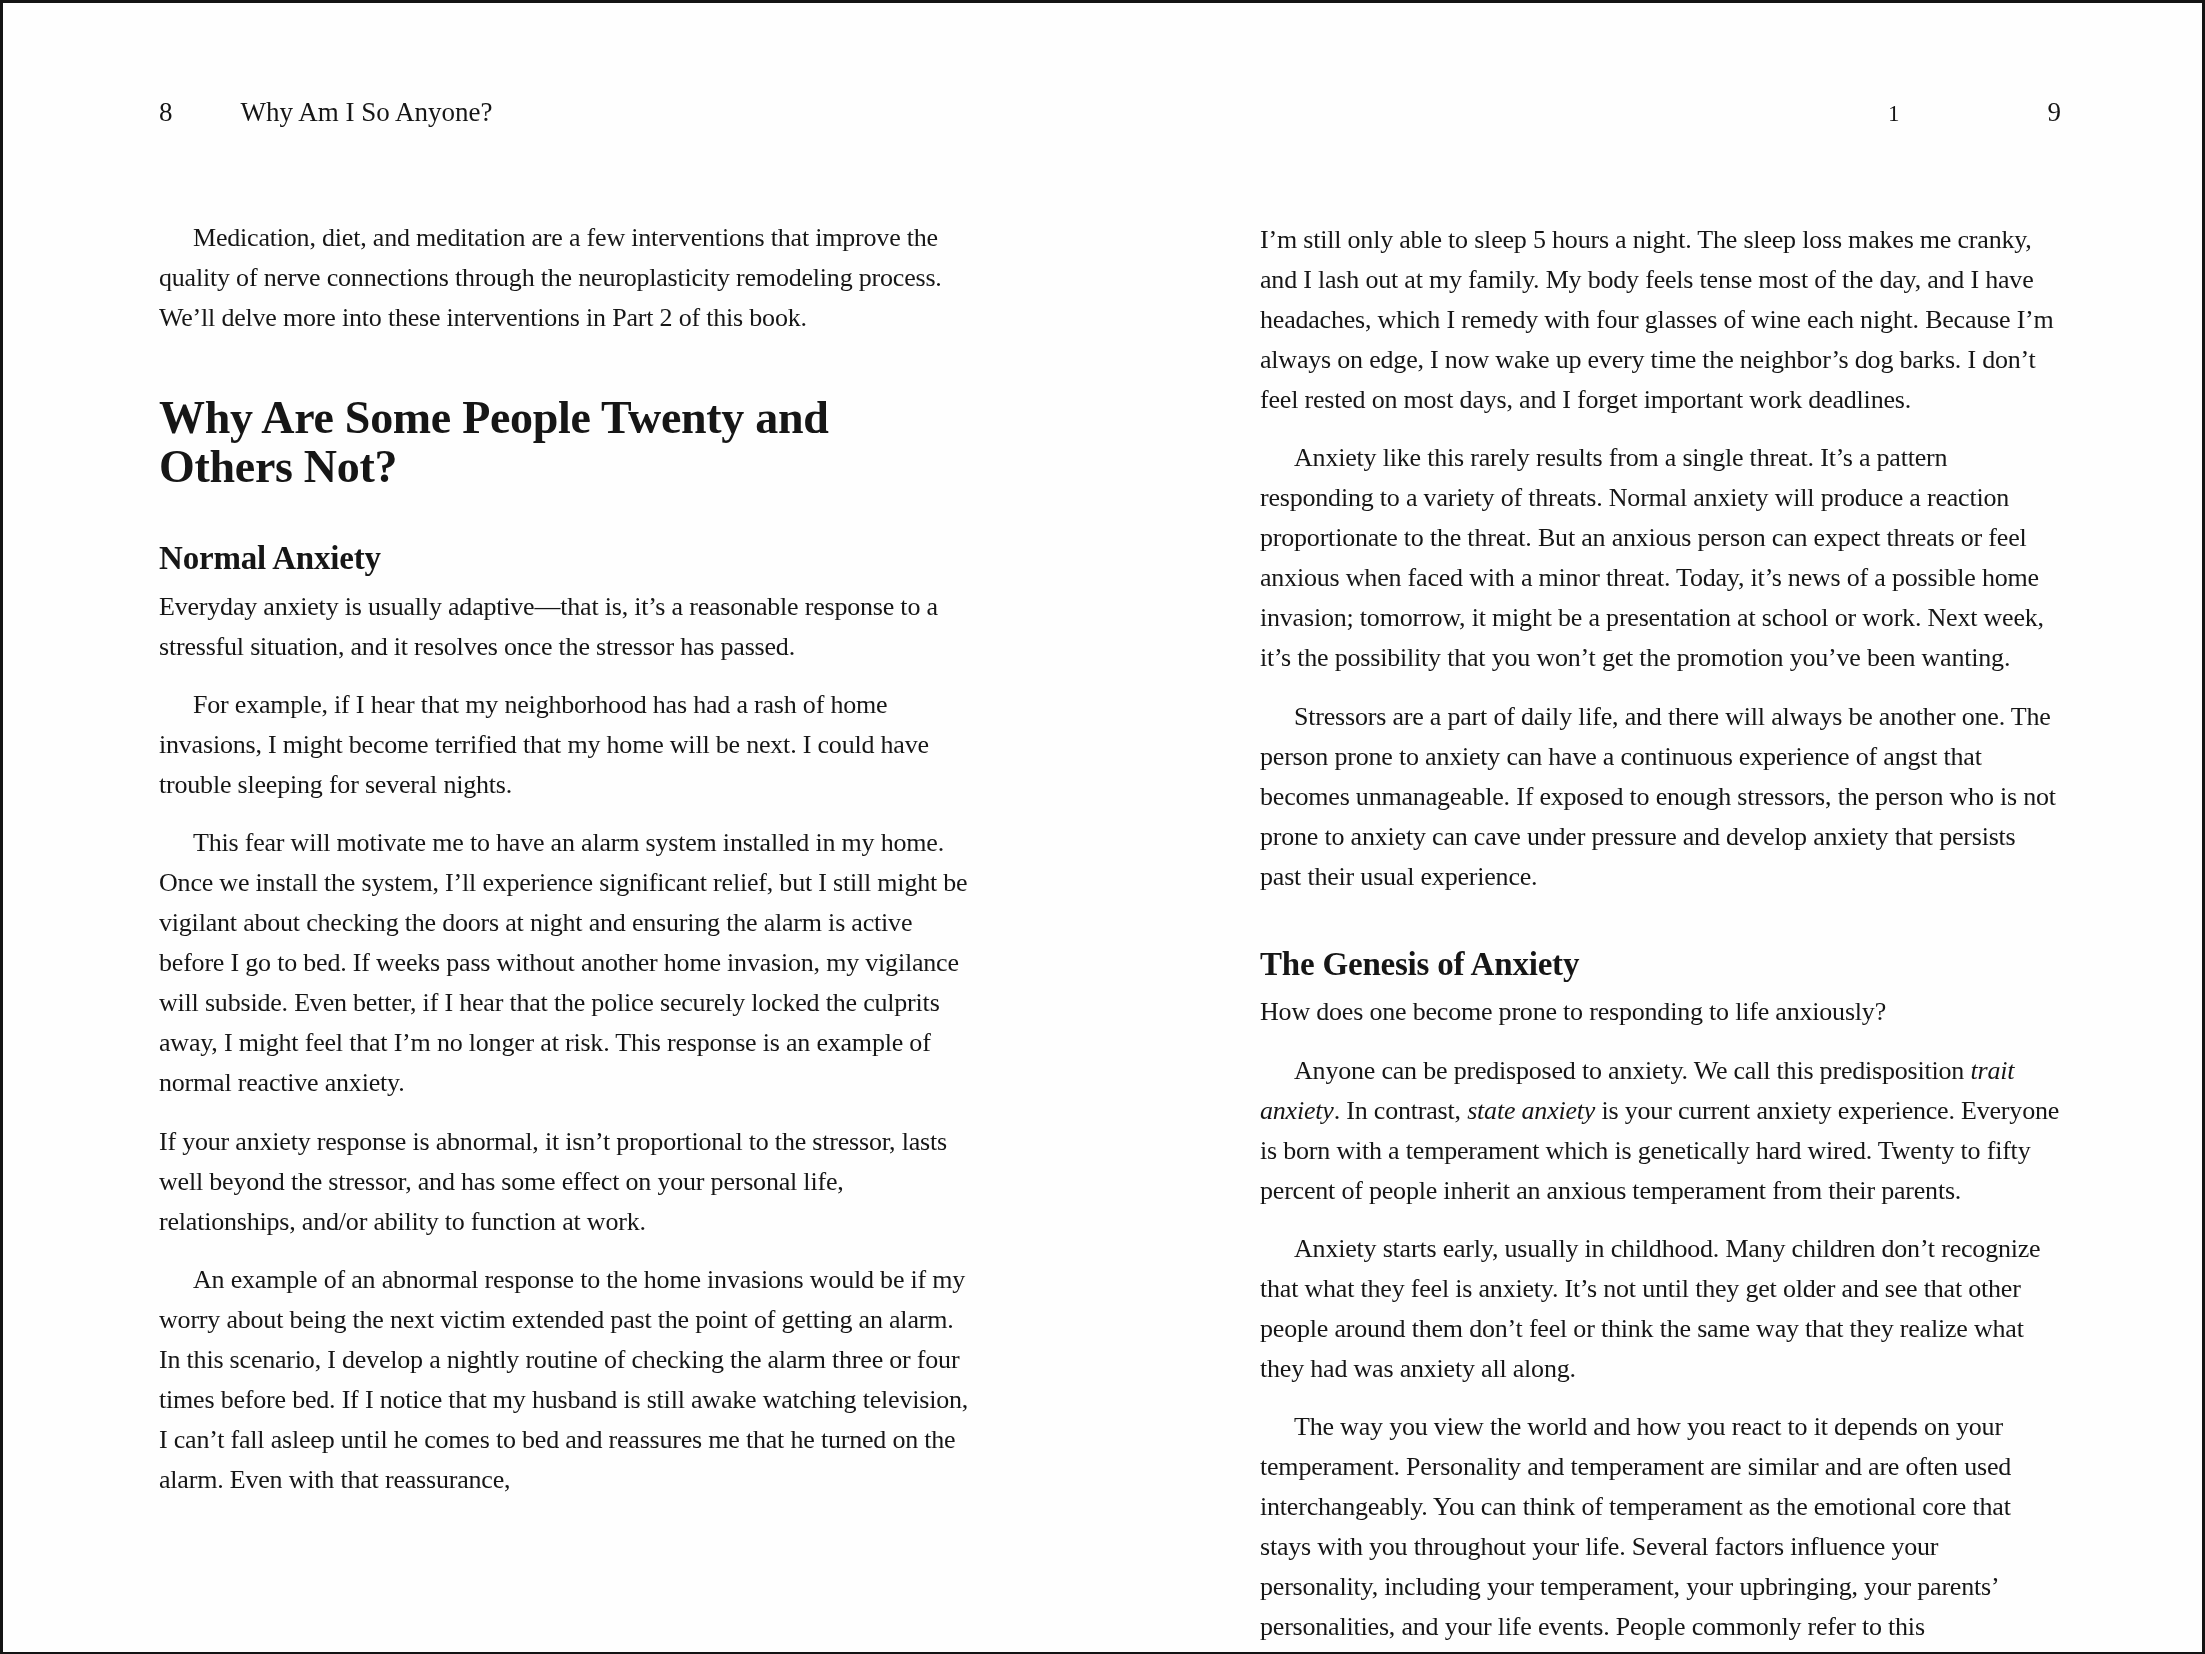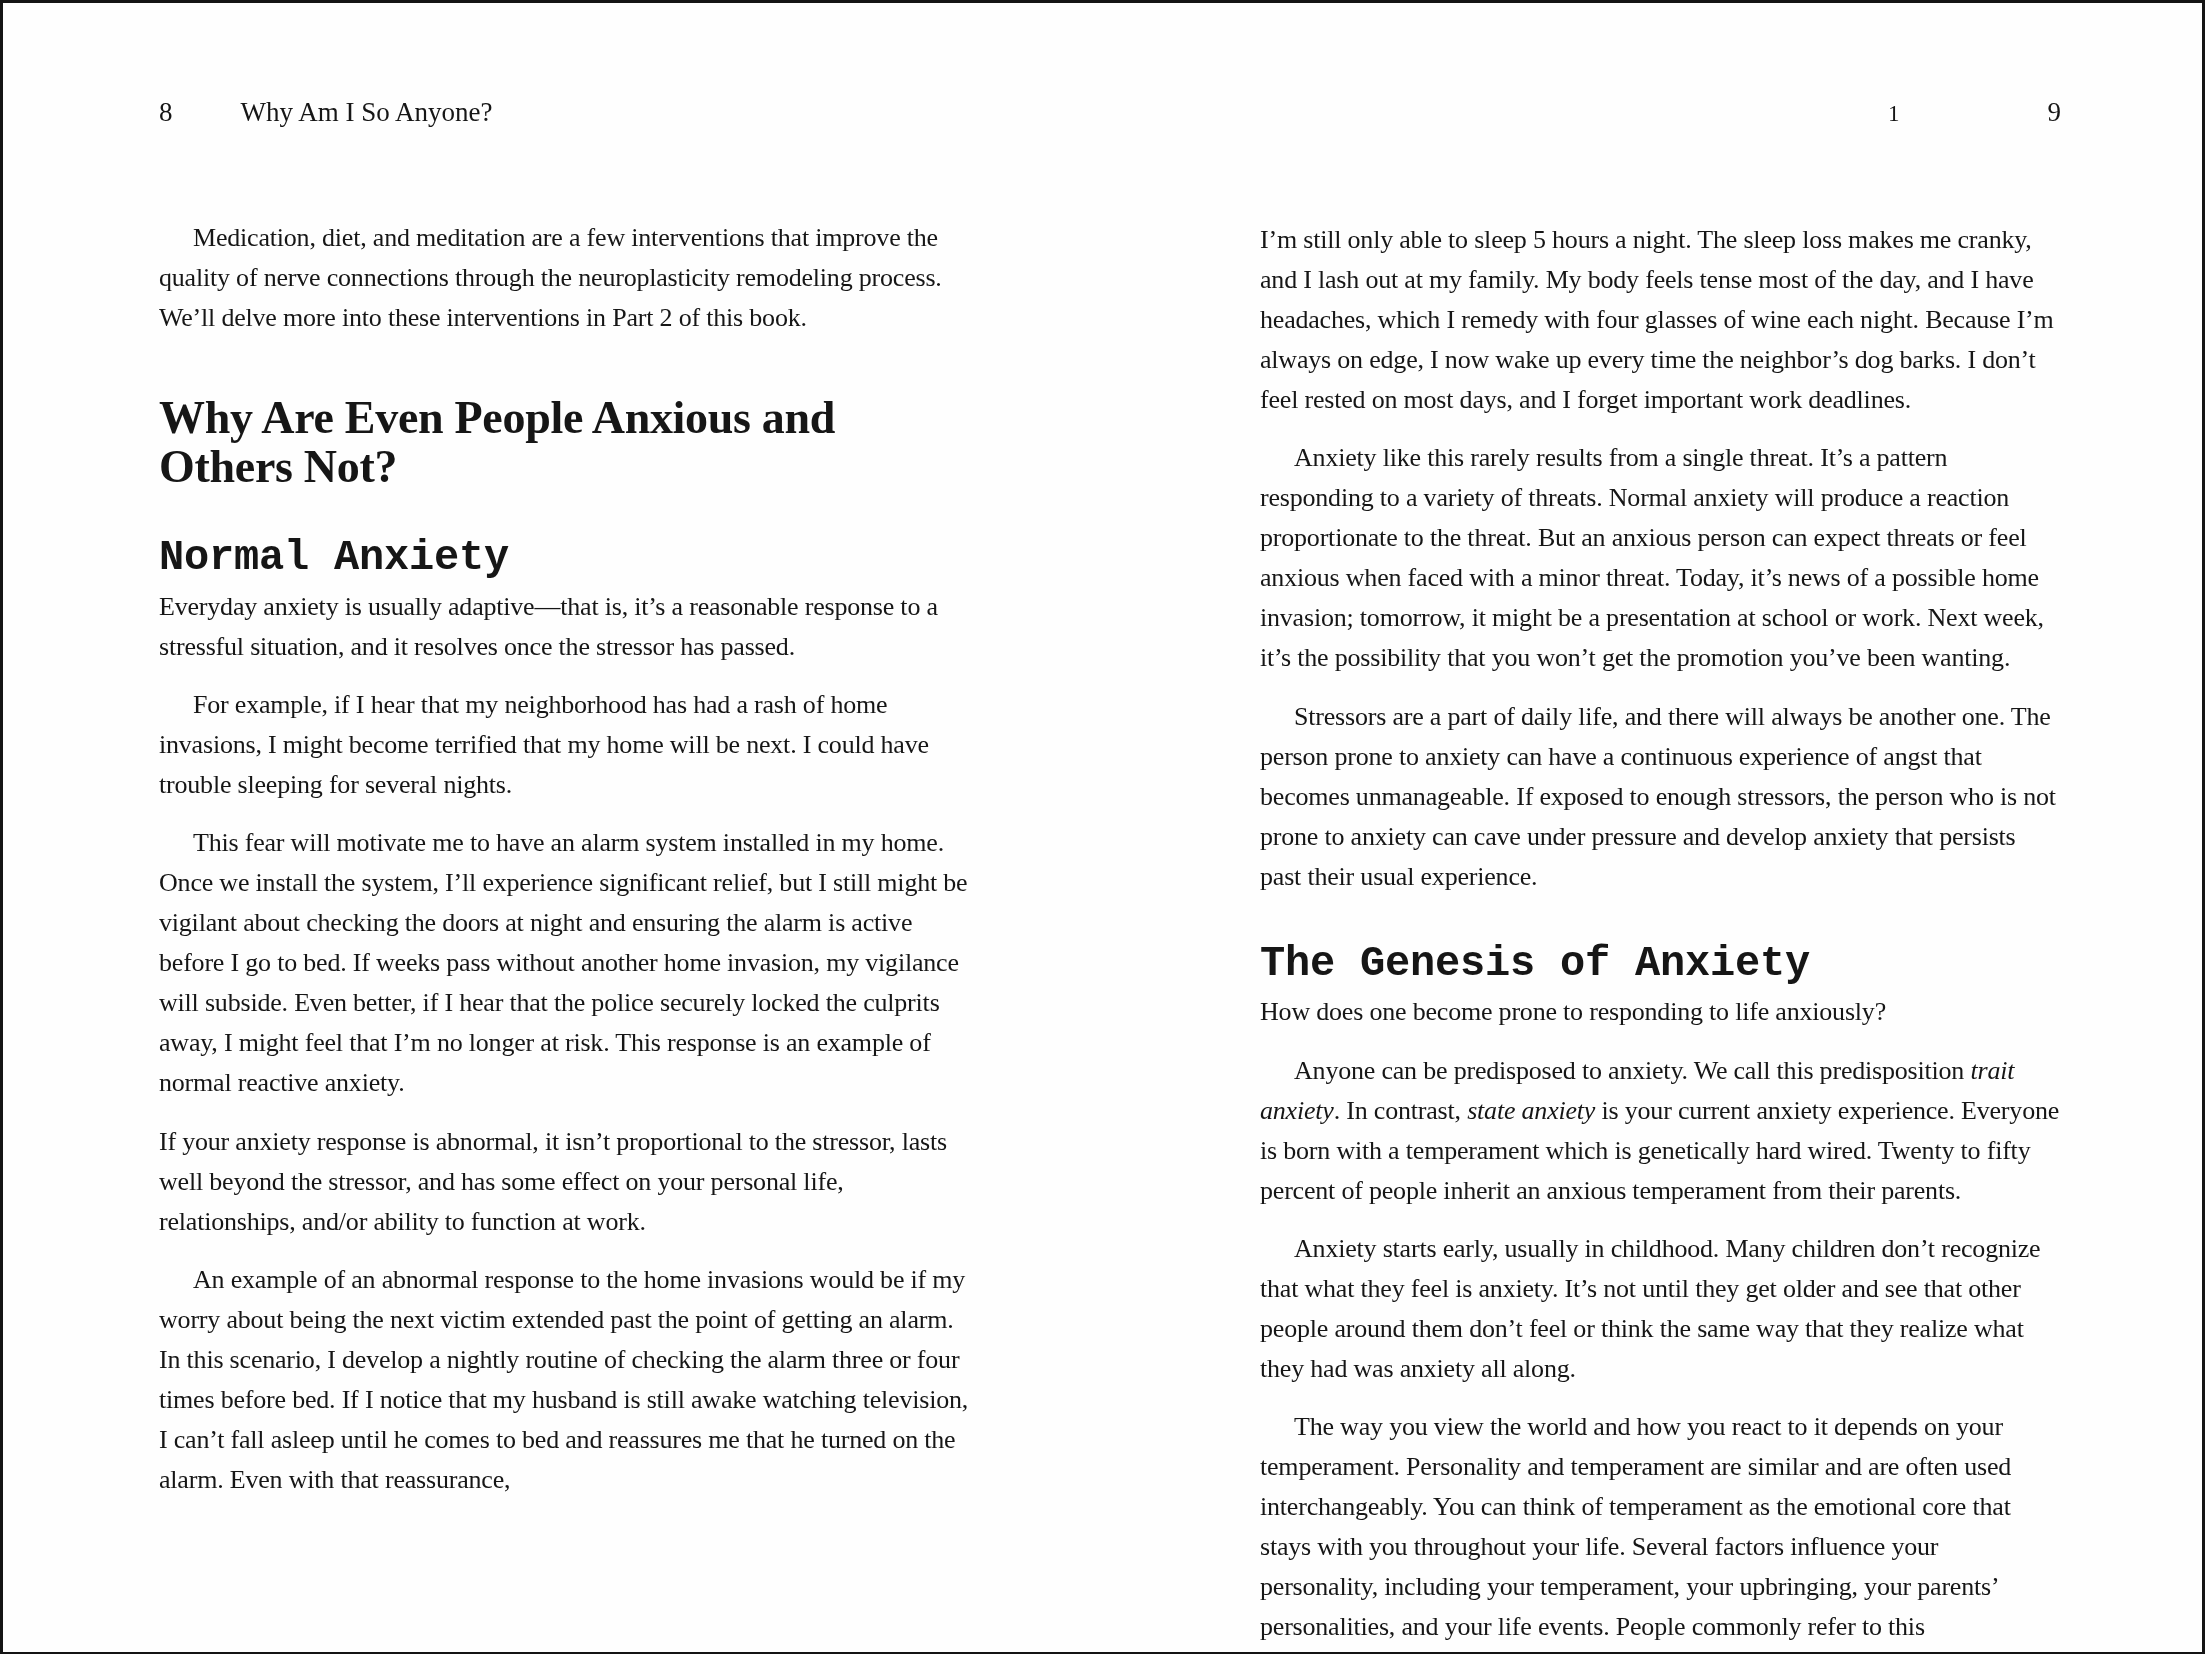--- a/index.html
+++ b/index.html
@@ -52,45 +52,44 @@
   .body-text p em { font-style: italic; }
 
   h1.section-heading {
     font-size: 46px;
     line-height: 49px;
     font-weight: bold;
     letter-spacing: -0.3px;
     margin: 55px 0 6.1px 0;
   }
   h2.sub-heading {
-    font-size: 42px;
+    font-size: 33px;
     line-height: 38px;
     font-weight: bold;
     letter-spacing: -0.2px;
     margin: 48px 0 9.8px 0;
-    font-family: Liberation Mono, monospace;
   }
   h1 .h-line { display: block; }
 </style>
 </head>
 <body>
 
 <div class="spread">
 
   <div class="page page-left">
     <div class="running-header">
       <span class="folio">8</span>
       <span class="head-title">Why Am I So Anyone?</span>
     </div>
 
     <div class="body-text">
       <p class="indent">Medication, diet, and meditation are a few interventions that improve the quality of nerve connections through the neuroplasticity remodeling process. We’ll delve more into these interventions in Part 2 of this book.</p>
 
       <h1 class="section-heading">
-        <span class="h-line">Why Are Even People Anxious and</span>
+        <span class="h-line">Why Are Some People Twenty and</span>
         <span class="h-line">Others Not?</span>
       </h1>
 
       <h2 class="sub-heading">Normal Anxiety</h2>
       <p>Everyday anxiety is usually adaptive—that is, it’s a reasonable response to a stressful situation, and it resolves once the stressor has passed.</p>
       <p class="indent">For example, if I hear that my neighborhood has had a rash of home invasions, I might become terrified that my home will be next. I could have trouble sleeping for several nights.</p>
       <p class="indent">This fear will motivate me to have an alarm system installed in my home. Once we install the system, I’ll experience significant relief, but I still might be vigilant about checking the doors at night and ensuring the alarm is active before I go to bed. If weeks pass without another home invasion, my vigilance will subside. Even better, if I hear that the police securely locked the culprits away, I might feel that I’m no longer at risk. This response is an example of normal reactive anxiety.</p>
 
       <p>If your anxiety response is abnormal, it isn’t proportional to the stressor, lasts well beyond the stressor, and has some effect on your personal life, relationships, and/or ability to function at work.</p>
       <p class="indent">An example of an abnormal response to the home invasions would be if my worry about being the next victim extended past the point of getting an alarm. In this scenario, I develop a nightly routine of checking the alarm three or four times before bed. If I notice that my husband is still awake watching television, I can’t fall asleep until he comes to bed and reassures me that he turned on the alarm. Even with that reassurance,</p>

